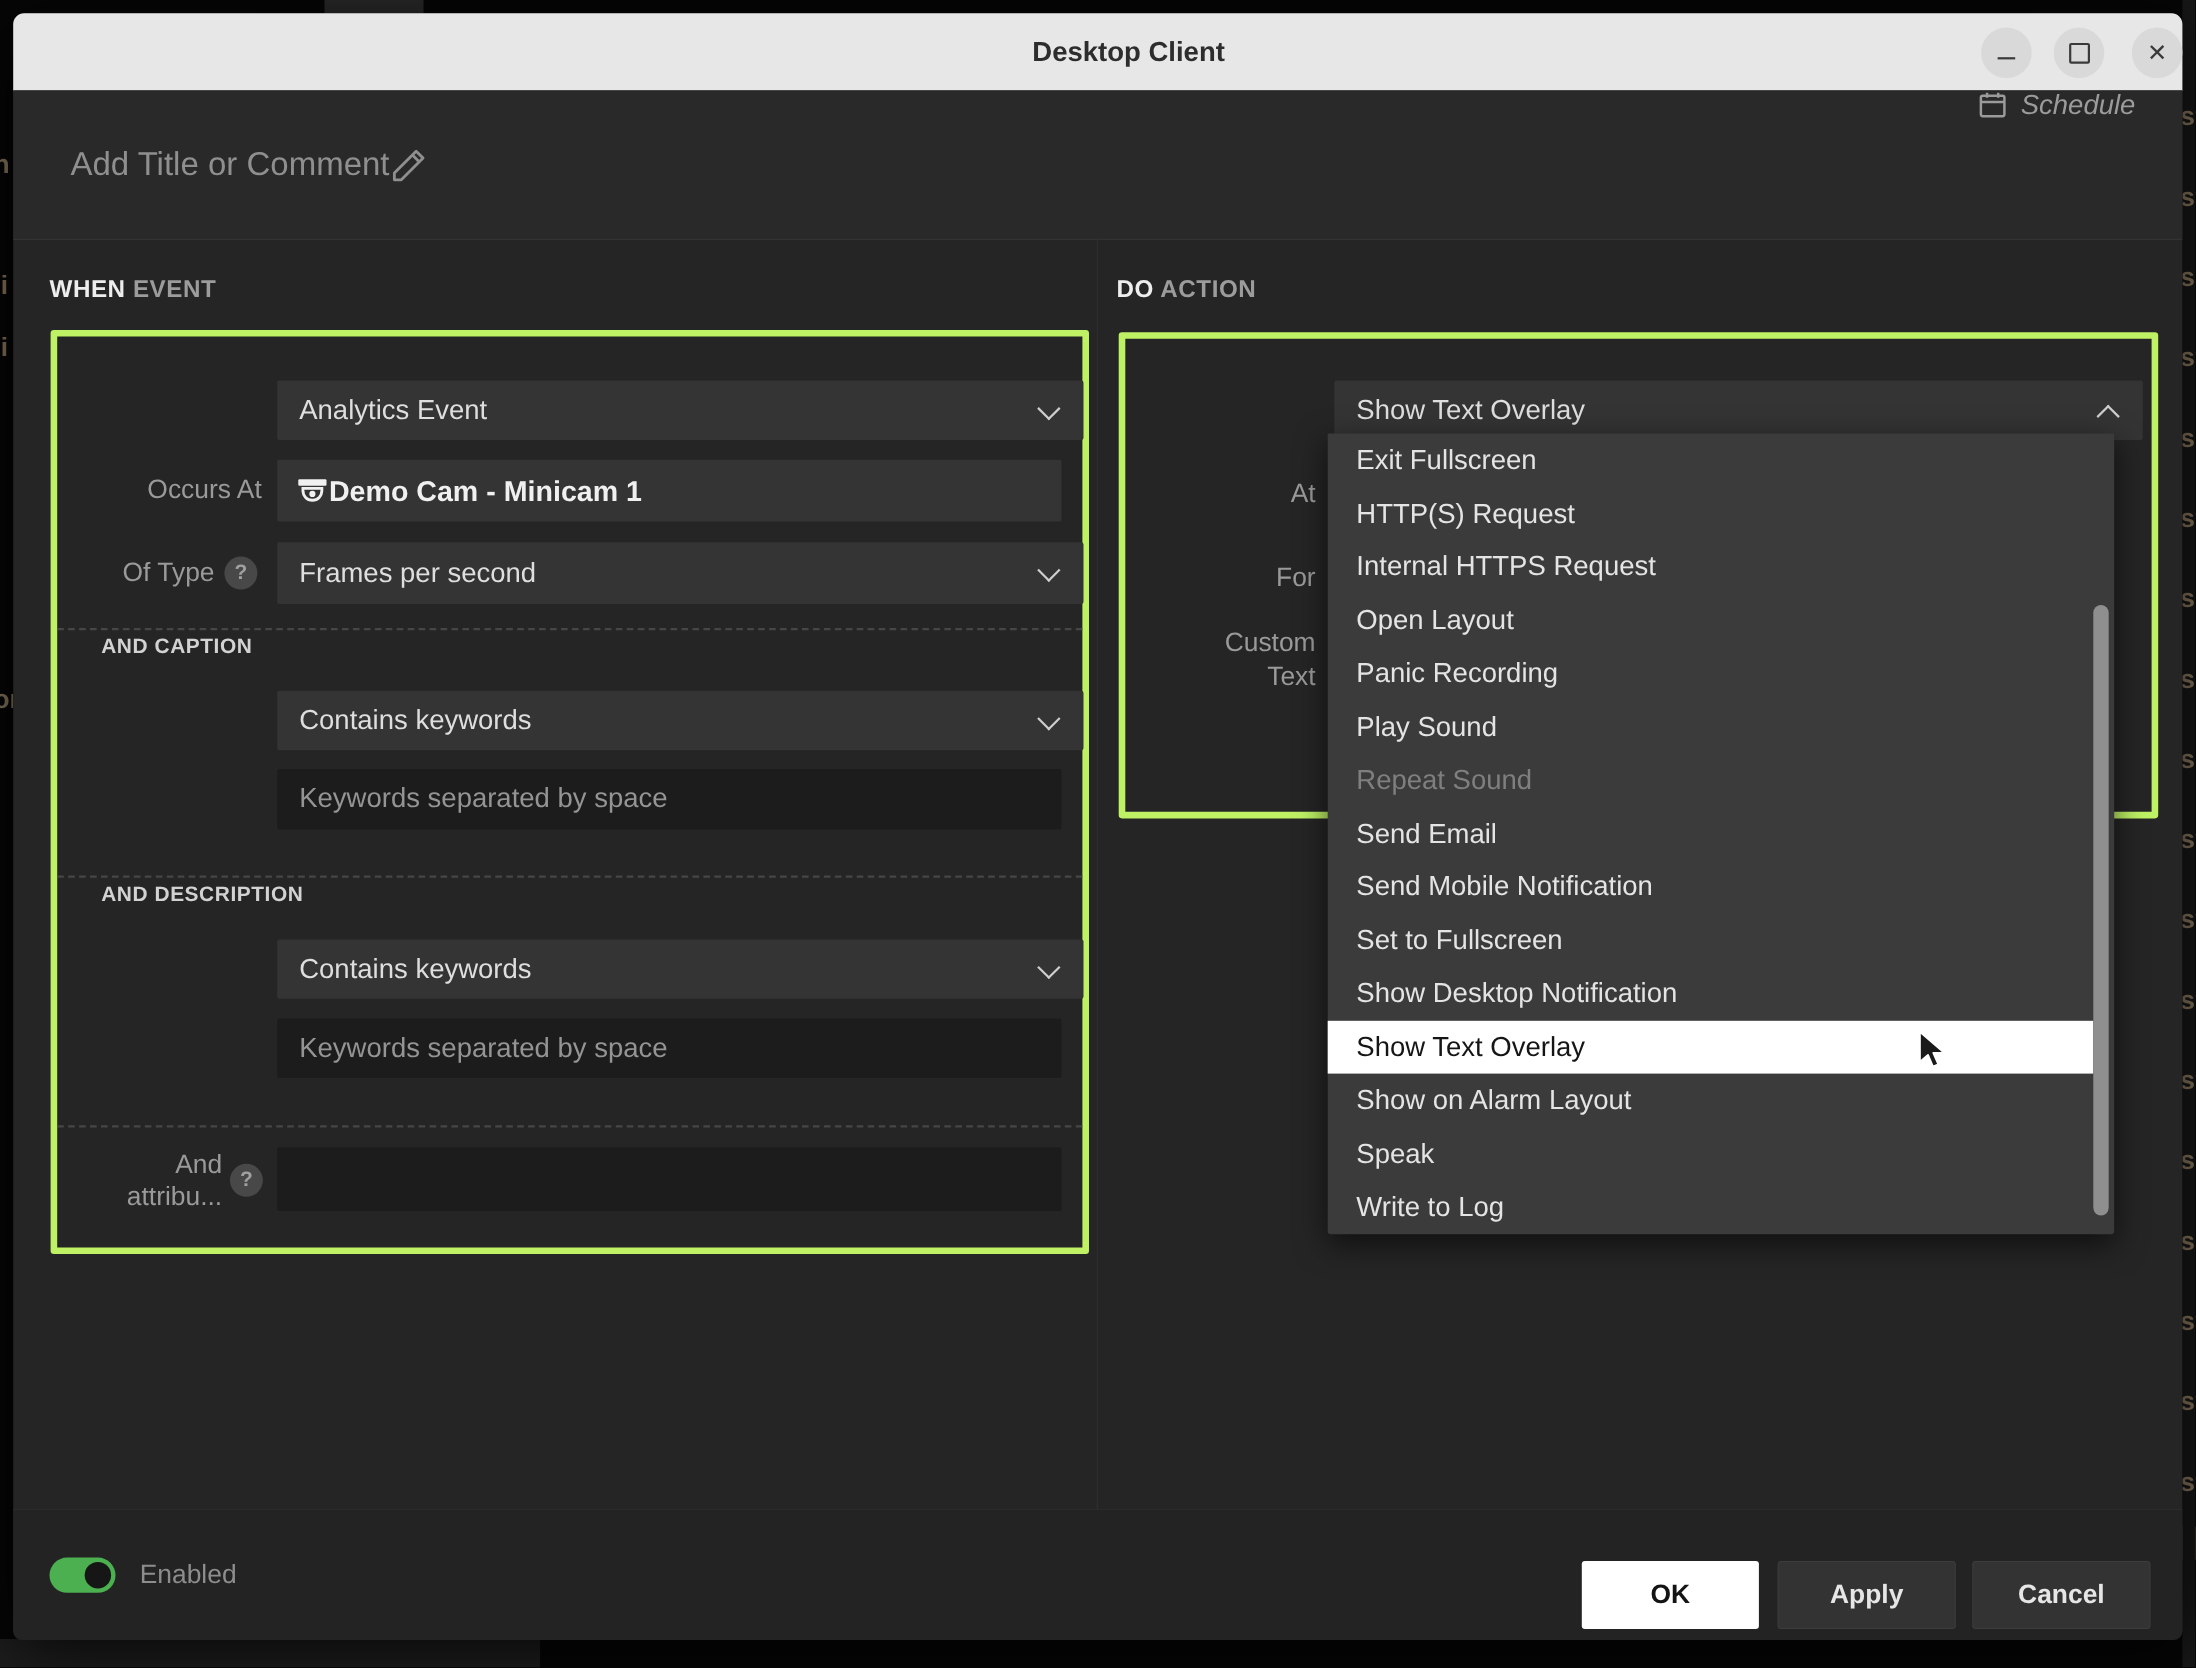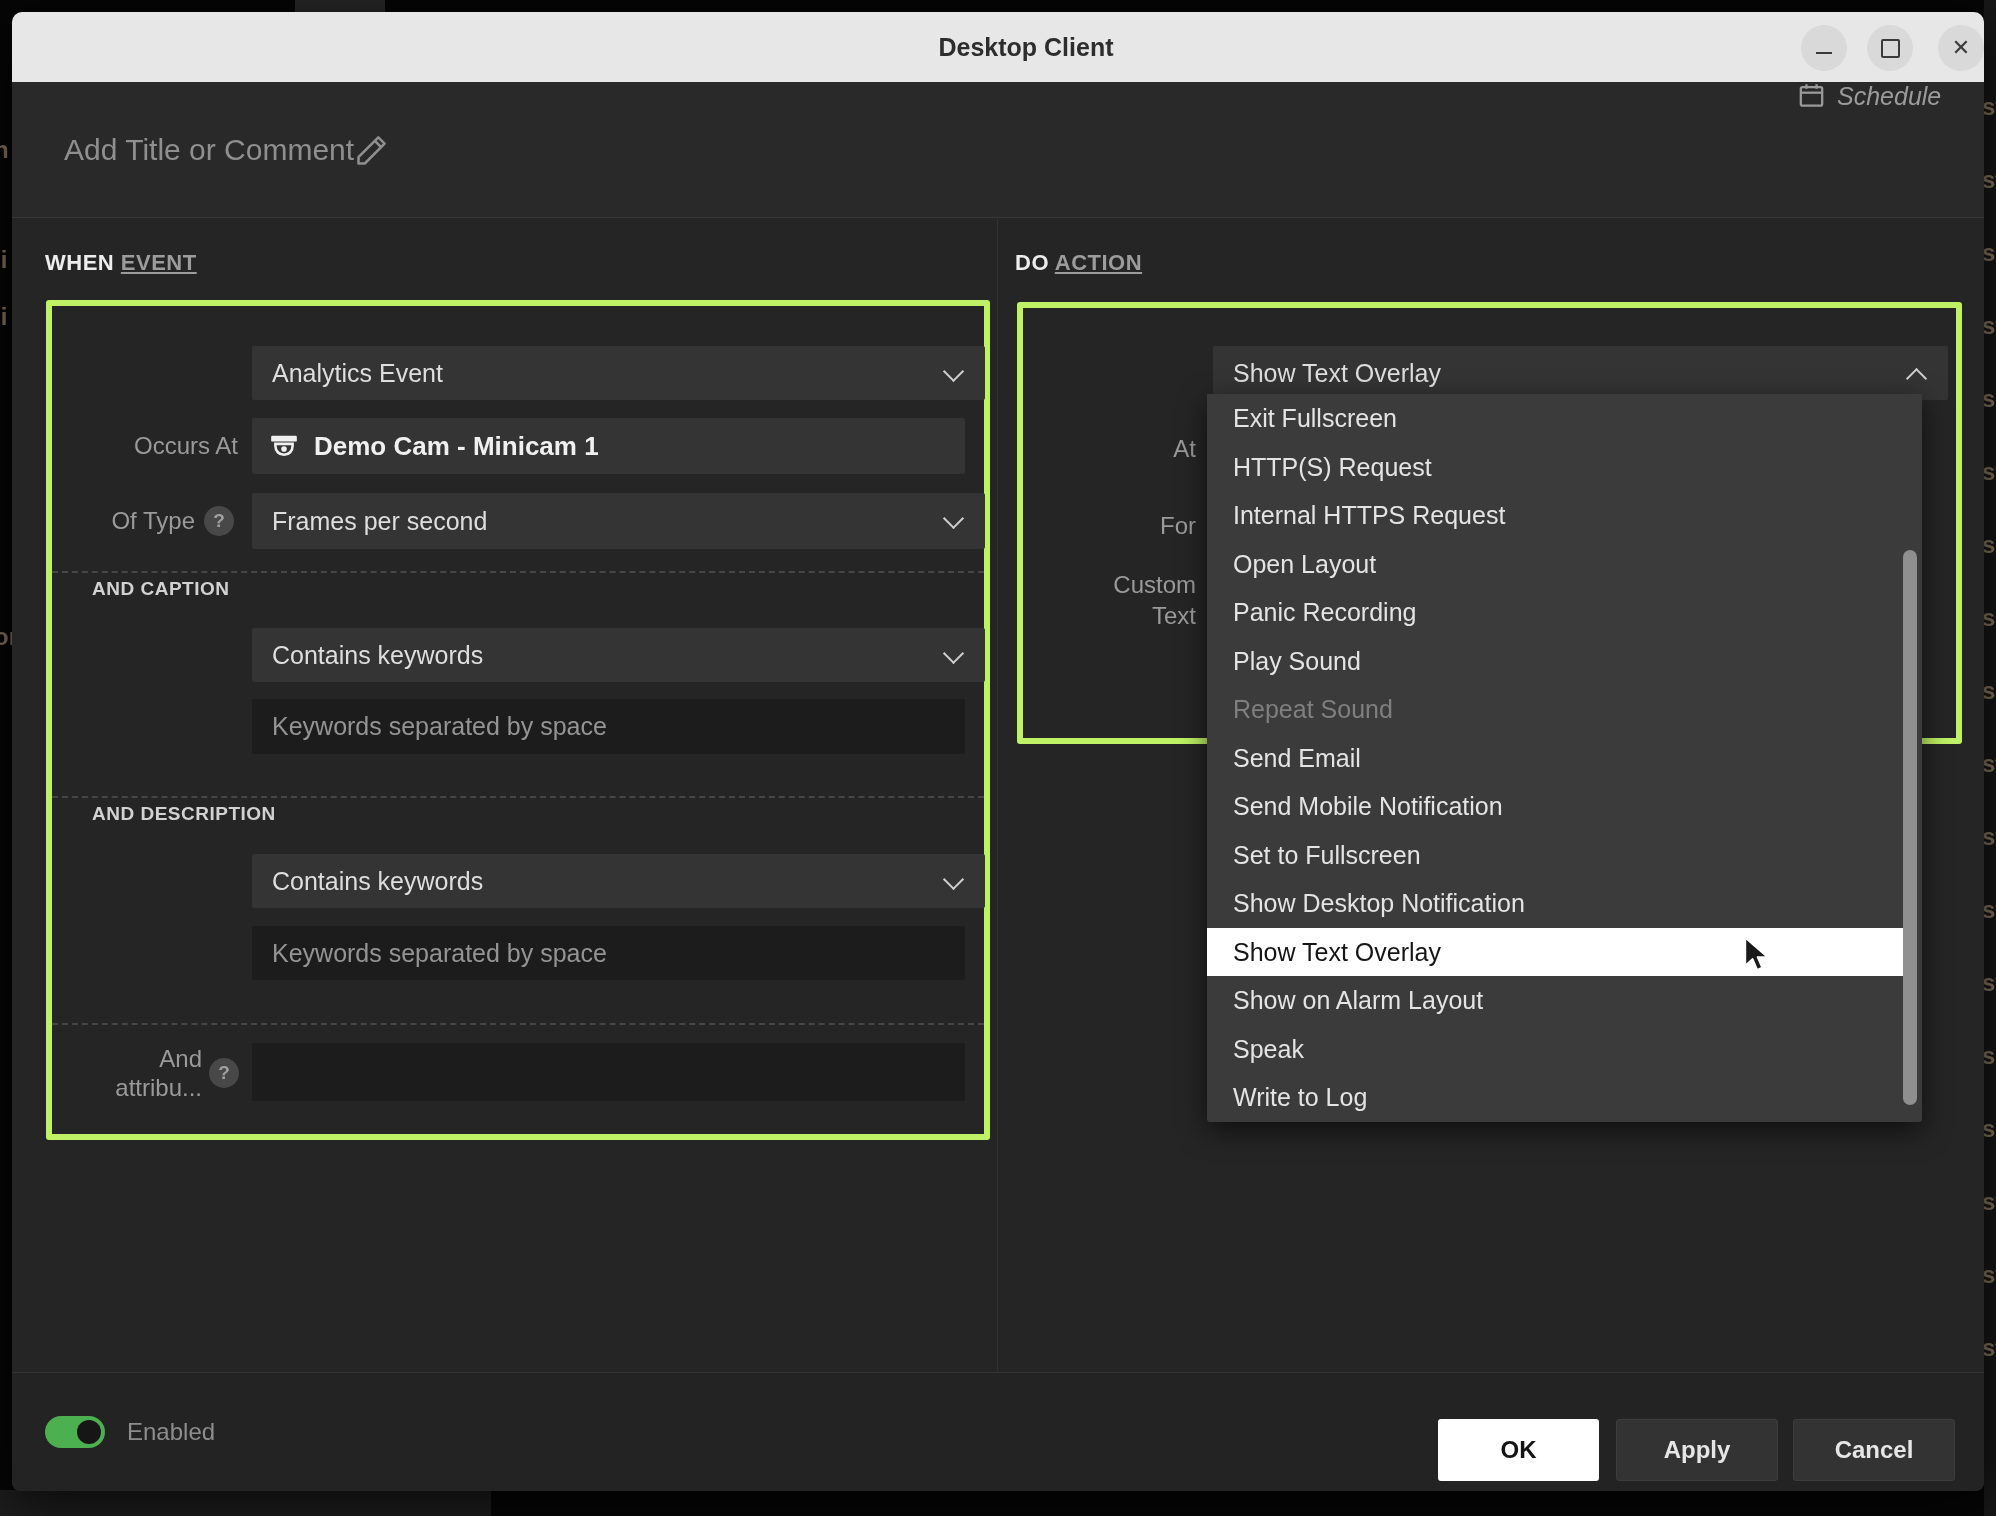--- a/index.html
+++ b/index.html
@@ -26,21 +26,21 @@
 
   #header-row{position:absolute;left:0;top:70px;width:1972px;height:135px;background:#292929;}
   #add-title{position:absolute;left:52px;top:0;height:135px;display:flex;align-items:center;
              font-size:30px;color:#8f8f8f;cursor:text;}
   #schedule-btn{position:absolute;left:1786px;top:0;height:135px;display:flex;align-items:flex-start;gap:12px;
                 font-size:25px;color:#9b9b9b;font-style:italic;}
   #header-divider{position:absolute;left:0;top:205px;width:1972px;height:1px;background:#373737;}
   #col-divider{position:absolute;left:985px;top:205px;width:1px;height:1155px;background:#303030;}
 
   .section-label{position:absolute;top:238px;font-size:22px;font-weight:700;letter-spacing:.5px;}
-  .section-label .b{color:#ededed;} .section-label .rest{color:#9c9c9c;text-decoration:underline;}
+  .section-label .b{color:#ededed;} .section-label .rest{color:#9c9c9c;}
 
   .panel{position:absolute;border:6px solid #bef264;border-radius:3px;background:transparent;}
   #when-panel{left:34px;top:288px;width:932px;height:828px;}
   #do-panel{left:1005px;top:290px;width:933px;height:430px;}
 
   .field-label{position:absolute;left:0;color:#9a9a9a;font-size:24px;display:flex;align-items:center;
                justify-content:flex-end;text-align:right;}
   .select{position:absolute;background:#343434;border-radius:2px;display:flex;align-items:center;
           padding:0 56px 0 20px;font-size:25px;font-weight:500;color:#dedede;cursor:pointer;}
   .chev{position:absolute;right:24px;width:13px;height:13px;border-right:2.5px solid #cfcfcf;
@@ -49,21 +49,21 @@
   .chev.up{transform:rotate(-135deg);top:25px;}
   .text-input{position:absolute;background:#1c1c1c;border:none;border-radius:2px;color:#d9d9d9;
               font-size:25px;padding:0 20px;font-family:inherit;outline:none;box-sizing:border-box;}
   .text-input::placeholder{color:#949494;}
   .dash-div{position:absolute;left:0;width:100%;height:0;border-top:2px dashed #525252;opacity:.75;}
   .sub-header{position:absolute;left:40px;font-size:19px;font-weight:700;letter-spacing:.5px;color:#d2d2d2;}
   .help-icon{position:absolute;width:30px;height:30px;border-radius:50%;background:#484848;color:#a0a0a0;
              font-size:19px;font-weight:700;display:flex;align-items:center;justify-content:center;}
 
   #camera-field{position:absolute;left:200px;top:112px;width:713px;height:56px;background:#343434;border-radius:2px;
-                display:flex;align-items:center;gap:16px;padding-left:18px;box-sizing:border-box;cursor:pointer;}
+                display:flex;align-items:center;gap:1px;padding-left:18px;box-sizing:border-box;cursor:pointer;}
   #camera-field .cam-name{font-size:26px;font-weight:700;color:#f0f0f0;}
 
   
   #action-dropdown{position:absolute;left:1195px;top:382px;width:715px;height:728px;background:#3b3b3b;
                    border-radius:0 0 3px 3px;box-shadow:0 8px 28px rgba(0,0,0,.6);z-index:20;}
   .dd-item{height:48.5px;line-height:48.5px;padding-left:26px;font-size:25px;color:#e4e4e4;cursor:pointer;
            white-space:nowrap;}
   .dd-item.disabled{color:#7f7f7f;cursor:default;}
   .dd-item.selected{background:#ffffff;color:#151515;width:calc(100% - 19px);padding-left:26px;box-sizing:border-box;}
   #dd-scrollbar{position:absolute;left:696px;top:156px;width:14px;height:555px;border-radius:7px;background:#8f8f8f;}

